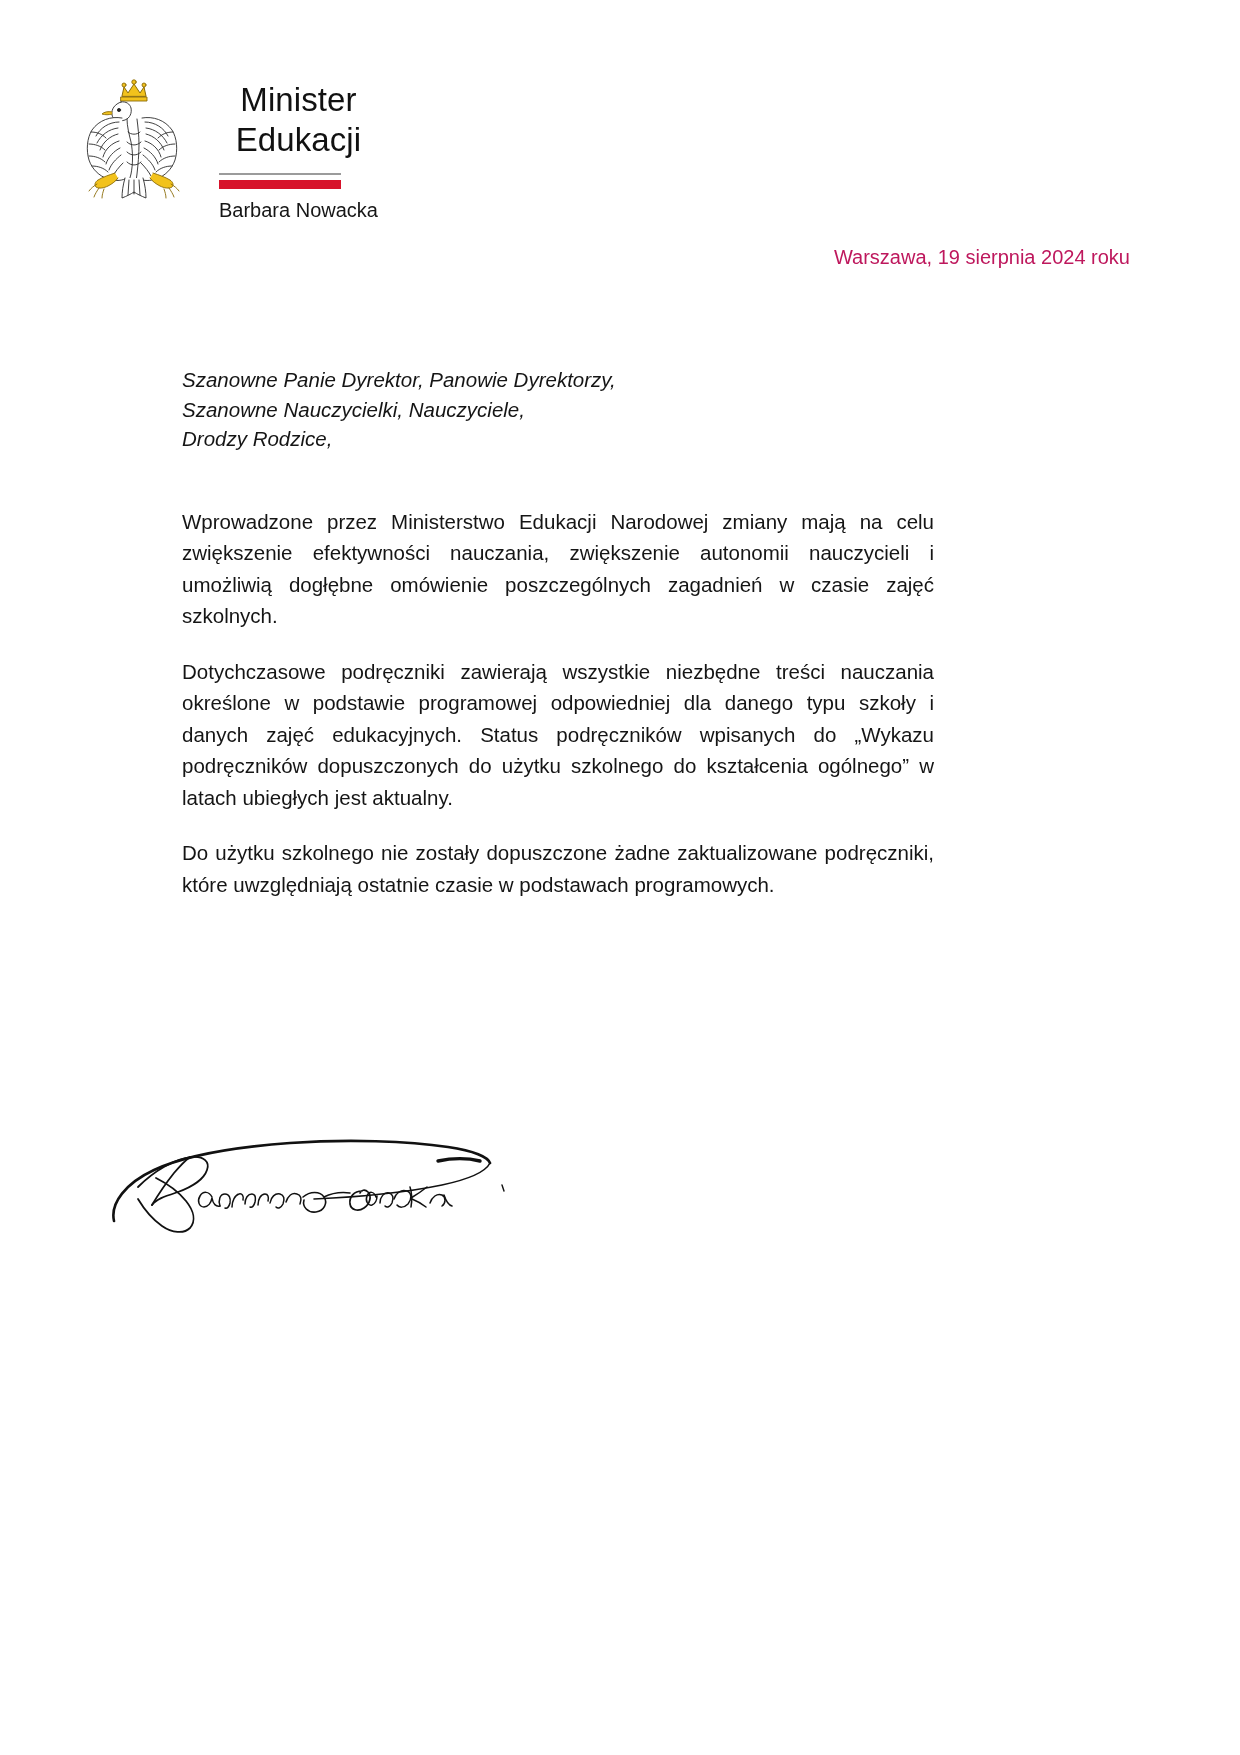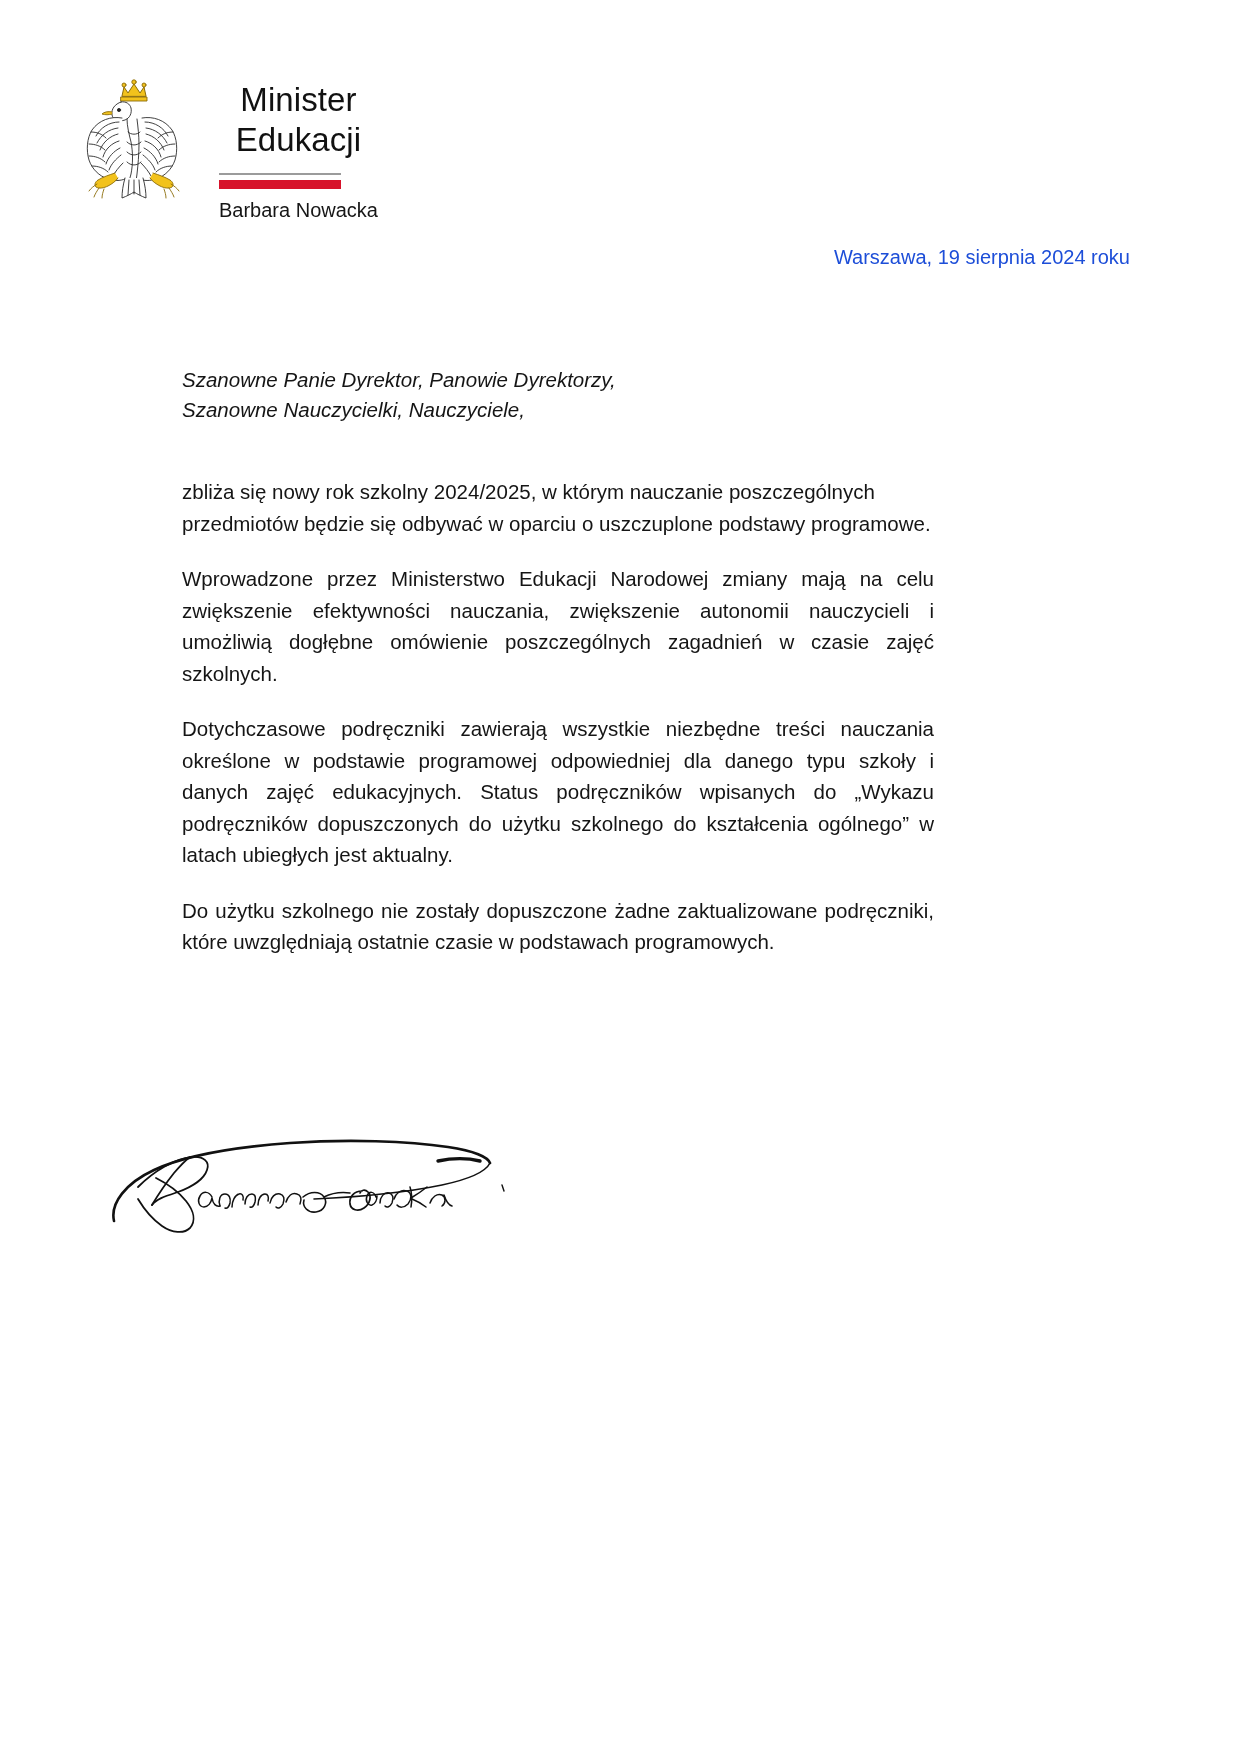--- a/index.html
+++ b/index.html
@@ -65,21 +65,21 @@
     white-space: nowrap;
   }
 
   
   .date-line {
     position: absolute;
     right: 110px;
     top: 243px;
     font-size: 20px;
     line-height: 28px;
-    color: #1d4ed8;
+    color: #be185d;
     white-space: nowrap;
   }
 
   
   .letter-body {
     position: absolute;
     left: 182px;
     top: 365px;
     width: 752px;
   }
@@ -203,24 +203,24 @@
     </div>
   </div>
 
   <div class="date-line">Warszawa, 19 sierpnia 2024 roku</div>
 
   <div class="letter-body">
 
     <div class="salutation">
       <div>Szanowne Panie Dyrektor, Panowie Dyrektorzy,</div>
       <div>Szanowne Nauczycielki, Nauczyciele,</div>
+      <div>Drodzy Rodzice,</div>
     </div>
 
     <div class="paragraphs">
-      <p class="para ragged">zbliża się nowy rok szkolny 2024/2025, w którym nauczanie poszczególnych przedmiotów będzie się odbywać w oparciu o uszczuplone podstawy programowe.</p>
       <p class="para flow">Wprowadzone przez Ministerstwo Edukacji Narodowej zmiany mają na celu zwiększenie efektywności nauczania, zwiększenie autonomii nauczycieli i umożliwią dogłębne omówienie poszczególnych zagadnień w czasie zajęć szkolnych.</p>
       <p class="para flow">Dotychczasowe podręczniki zawierają wszystkie niezbędne treści nauczania określone w podstawie programowej odpowiedniej dla danego typu szkoły i danych zajęć edukacyjnych. Status podręczników wpisanych do „Wykazu podręczników dopuszczonych do użytku szkolnego do kształcenia ogólnego” w latach ubiegłych jest aktualny.</p>
       <p class="para flow">Do użytku szkolnego nie zostały dopuszczone żadne zaktualizowane podręczniki, które uwzględniają ostatnie czasie w podstawach programowych.</p>
     </div>
 
   </div>
 
   <div class="signature">
     <svg viewBox="0 0 400 115" width="400" height="115" xmlns="http://www.w3.org/2000/svg">
       <g fill="none" stroke="#111111" stroke-linecap="round" stroke-linejoin="round">

